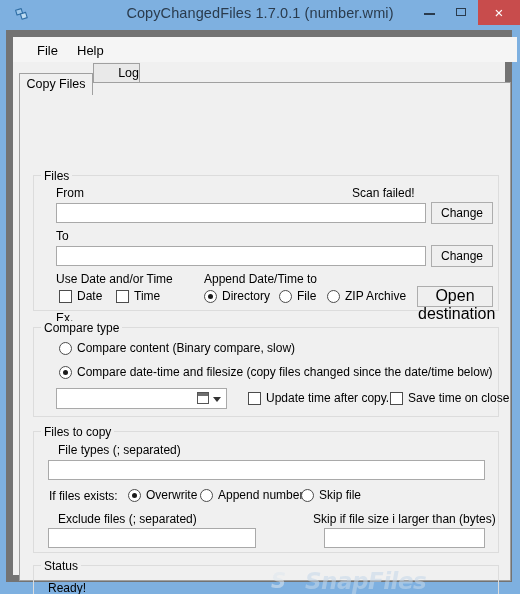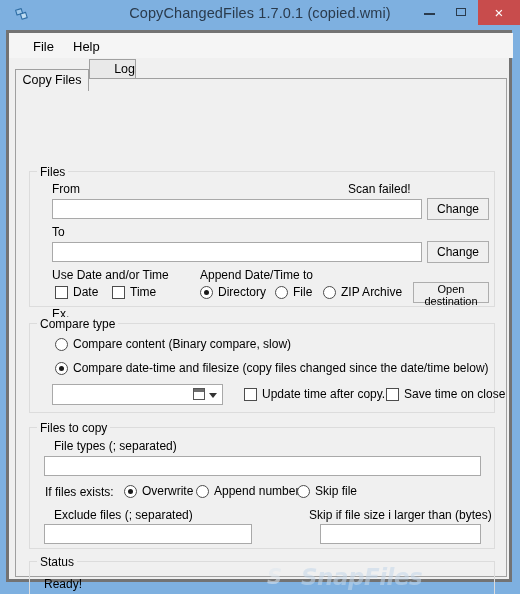--- a/index.html
+++ b/index.html
@@ -70,21 +70,21 @@
     color: #ffffff; font-size: 15px;
     text-align: center; line-height: 25px;
   }
 
   
   .client {
     position: absolute;
     left: 6px; top: 30px;
     width: 506px; height: 552px;
     background: #f0f0f0;
-    border: 3px solid #737373;
+    border: 7px solid #737373;
     box-sizing: border-box;
   }
 
   .menubar {
     position: absolute;
     left: 0; top: 0;
     width: 504px; height: 25px;
     background: #f5f5f5;
   }
   .menu-item {
@@ -302,21 +302,21 @@
 
 <div class="window">
 
   <div class="titlebar">
     <span class="app-icon">
       <svg width="18" height="18" viewBox="0 0 18 18">
         <path d="M2.6 3.2 L8.2 1.6 L9.6 6.4 L4.0 8.0 Z" fill="#9fc8ea" stroke="#2f6ea5" stroke-width="1.1" stroke-linejoin="round"></path>
         <path d="M7.4 7.0 L12.6 5.4 L14.2 10.6 L9.0 12.2 Z" fill="#bedcf2" stroke="#2f6ea5" stroke-width="1.1" stroke-linejoin="round"></path>
       </svg>
     </span>
-    <div class="title-text">CopyChangedFiles 1.7.0.1 (copied.wmi)</div>
+    <div class="title-text">CopyChangedFiles 1.7.0.1 (number.wmi)</div>
 
     <div class="winbtn btn-min">
       <span class="glyph-min"></span>
     </div>
     <div class="winbtn btn-max">
       <span class="glyph-max"></span>
     </div>
     <div class="winbtn btn-close">
       <span class="glyph-close">×</span>
     </div>
@@ -366,21 +366,21 @@
         </div>
         <div class="radio" style="left:245px; top:113px;">
           <span class="circle"></span>
           <span class="ctl-label">File</span>
         </div>
         <div class="radio" style="left:293px; top:113px;">
           <span class="circle"></span>
           <span class="ctl-label">ZIP Archive</span>
         </div>
 
-        <button class="button" style="left:383px; top:110px; width:76px; height:21px; font-size:11px;">Open destination</button>
+        <button class="button" style="left:383px; top:110px; width:76px; height:21px; font-size:16px;">Open destination</button>
 
         <span class="lbl" style="left:22px; top:135px;">Ex.</span>
         <span class="lbl" style="left:48px; top:135px;"></span>
       </div>
 
       <div class="group grp-compare">
         <span class="legend">Compare type</span>
 
         <div class="radio" style="left:25px; top:13px;">
           <span class="circle"></span>

